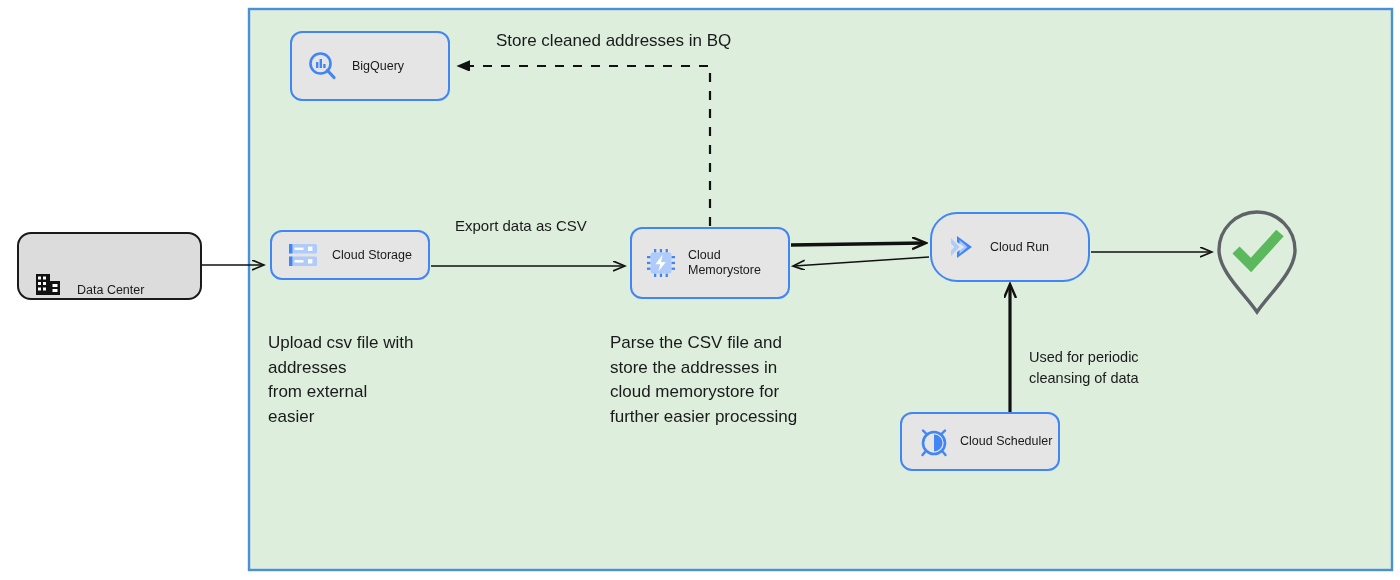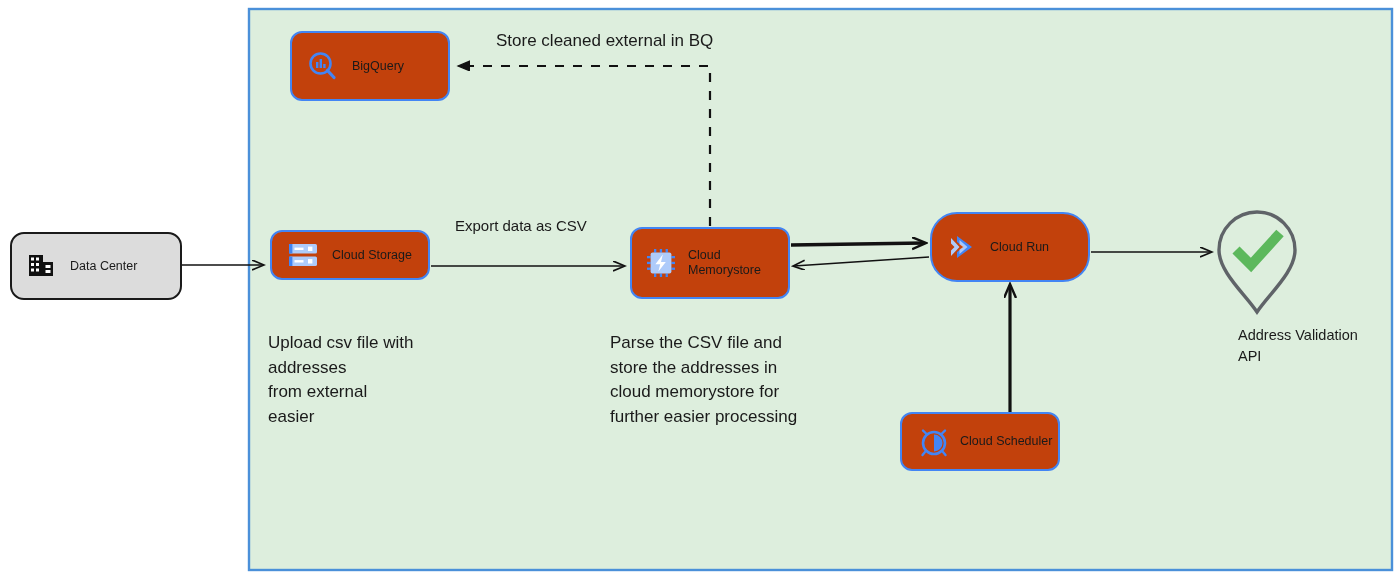--- a/index.html
+++ b/index.html
@@ -7,34 +7,34 @@
     width:1400px;height:580px;position:relative;overflow:hidden;
     font-family:"Liberation Sans","DejaVu Sans",sans-serif;
     color:#1a1a1a;
   }
   #canvas{position:absolute;inset:0;width:1400px;height:580px;}
   .svg-layer{position:absolute;left:0;top:0;width:1400px;height:580px;}
 
   
   .node{
     position:absolute;box-sizing:border-box;
-    background:#c2410c;border:2px solid #4285F4;border-radius:12px;
+    background:#e5e5e5;border:2px solid #4285F4;border-radius:12px;
     display:flex;align-items:center;
   }
   .node .ico{
     flex:0 0 auto;display:flex;align-items:center;justify-content:center;
   }
   .node .lbl{
     font-size:12.5px;line-height:1.18;color:#1a1a1a;
     white-space:pre-line;
   }
 
   #node-datacenter{
-    left:10px;top:232px;width:172px;height:68px;
-    background:#dcdcdc;border:2px solid #1a1a1a;border-radius:14px;
+    left:17px;top:232px;width:185px;height:68px;
+    background:#dcdcdc;border:2px solid #1a1a1a;border-radius:14px;align-items:flex-end;
   }
   #node-datacenter .ico{margin-left:16px;}
   #node-datacenter .lbl{margin-left:16px;}
 
   #node-bigquery{left:290px;top:31px;width:160px;height:70px;}
   #node-bigquery .ico{margin-left:14px;}
   #node-bigquery .lbl{margin-left:14px;}
 
   #node-cloudstorage{left:270px;top:230px;width:160px;height:50px;}
   #node-cloudstorage .ico{margin-left:16px;}
@@ -201,31 +201,31 @@
           <line x1="7" y1="26" x2="4.5" y2="29"></line>
           <line x1="25" y1="26" x2="27.5" y2="29"></line>
         </g>
         <circle cx="16" cy="17" r="11" fill="none" stroke="#4285F4" stroke-width="2.6"></circle>
         <path d="M16,8.5 a8.5,8.5 0 0 1 0,17 z" fill="#4285F4"></path>
       </svg>
     </span>
     <span class="lbl">Cloud Scheduler</span>
   </div>
 
-  <div class="note" id="edge-label-store-bq">Store cleaned external in BQ</div>
+  <div class="note" id="edge-label-store-bq">Store cleaned addresses in BQ</div>
 
   <div class="note" id="edge-label-export-csv">Export data as CSV</div>
 
   <div class="note" id="note-upload">Upload csv file with
 addresses
 from external
 easier</div>
 
   <div class="note" id="note-parse">Parse the CSV file and
 store the addresses in
 cloud  memorystore for
 further easier processing</div>
 
-
-  <div class="note" id="label-avapi">Address Validation
-API</div>
+  <div class="note" id="note-scheduler">Used for periodic
+cleansing of data</div>
+
 
 </div>
 
 </body></html>

